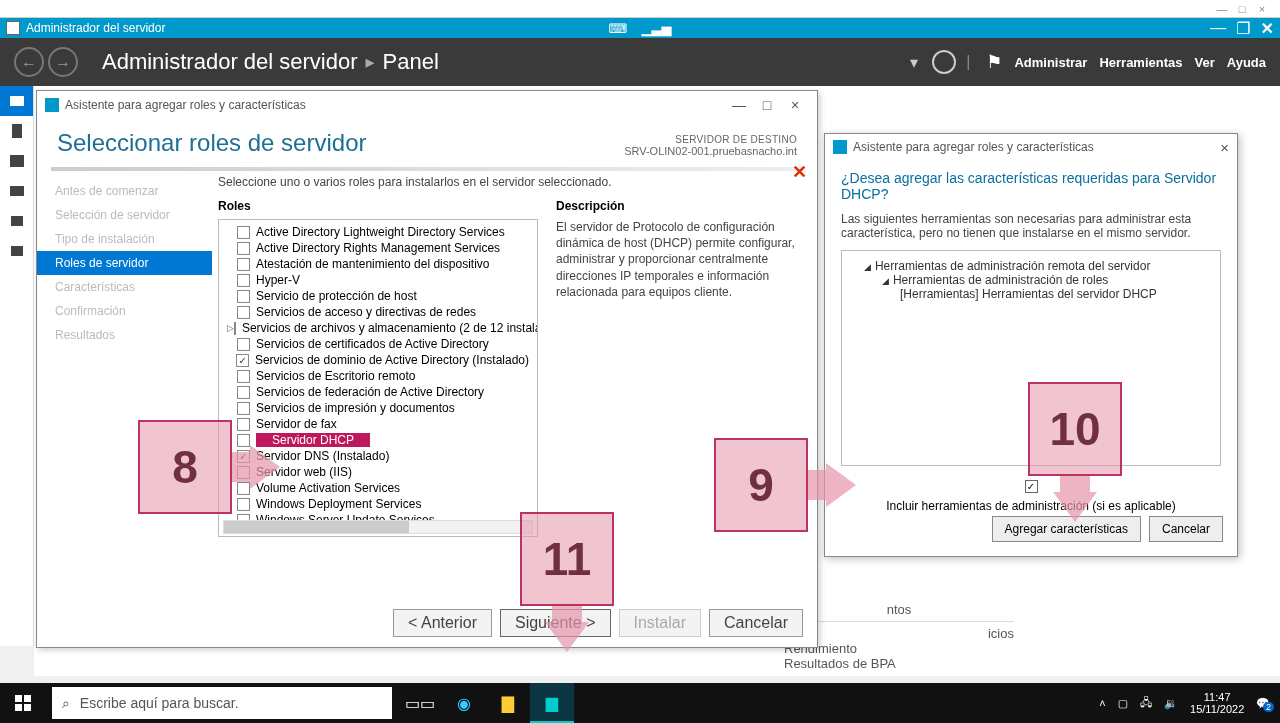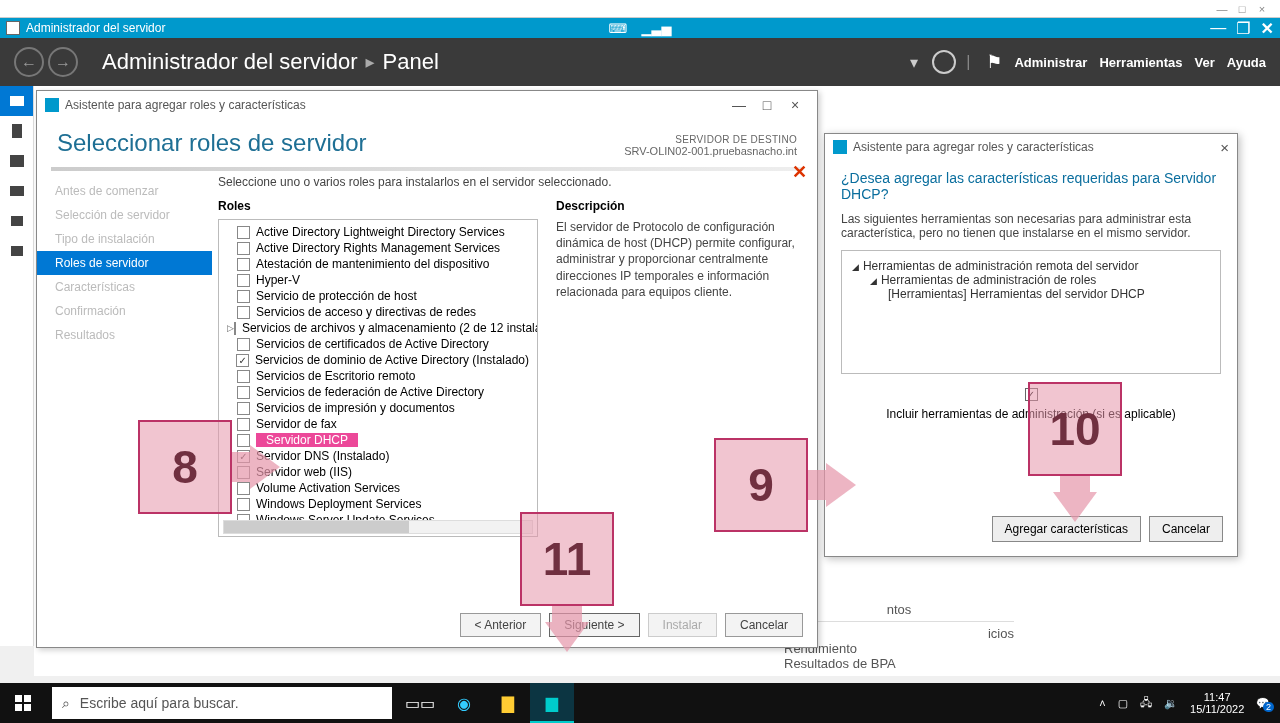--- a/index.html
+++ b/index.html
@@ -66,39 +66,39 @@
   .wizard-main .cols { display: flex; gap: 18px; }
   .wizard-main .col-roles { width: 320px; }
   .wizard-main .col-desc { flex: 1; }
   .wizard-main h4 { font-size: 12px; font-weight: 600; margin-bottom: 6px; }
   .roles-box { border: 1px solid #bbb; height: 318px; overflow: hidden; padding: 4px 2px; font-size: 12px; position: relative; }
   .role-row { display: flex; align-items: center; padding: 1px 6px; white-space: nowrap; }
   .role-row .exp { width: 10px; font-size: 9px; color: #666; }
   .role-row .cb { width: 13px; height: 13px; border: 1px solid #888; margin-right: 6px; display: inline-flex; align-items: center; justify-content: center; font-size: 10px; background:#fff; }
   .role-row .cb.checked::after { content: "✓"; color: #333; }
   .role-row .cb.filled { background: #666; }
-  .role-row.sel .rt { background: #ec4899; color: #fff; padding: 0 10px; }
+  .role-row.sel .rt { background: #be185d; color: #fff; padding: 0 16px; }
   .roles-scroll { position: absolute; bottom: 2px; left: 4px; right: 4px; height: 14px; background: #f2f2f2; border: 1px solid #ddd; }
   .roles-scroll .thumb { position:absolute; left:0; top:0; bottom:0; width:60%; background:#ccc; }
   .desc-text { font-size: 12px; color: #444; line-height: 1.35; }
 
   .wizard-buttons { position: absolute; bottom: 10px; right: 14px; display: flex; gap: 8px; }
-  .wizard-buttons button { font-size: 12px; padding: 4px 14px; background: #f3f3f3; border: 1px solid #999; color: #444; }
+  .wizard-buttons button { font-size: 16px; padding: 4px 14px; background: #f3f3f3; border: 1px solid #999; color: #444; }
   .wizard-buttons button:disabled { color: #aaa; border-color: #ccc; }
   .wizard-buttons button.primary { border: 1px solid #666; }
 
   
   .popup2 { position: absolute; left: 824px; top: 133px; width: 414px; height: 424px; background: #fff; border: 1px solid #888; box-shadow: 2px 2px 8px rgba(0,0,0,0.25); padding: 0; }
   .popup2-titlebar { height: 26px; display: flex; align-items: center; padding: 0 8px; font-size: 12px; color: #555; }
   .popup2-titlebar .icon { width: 14px; height: 14px; background: #0099cc; margin-right: 6px; }
   .popup2-titlebar .spacer { flex: 1; }
   .popup2-titlebar .wc { font-size: 15px; color: #555; }
   .popup2 .q { font-size: 14px; color: #0a6e9e; padding: 10px 16px 10px 16px; }
   .popup2 .sub { font-size: 12px; color: #444; padding: 0 16px 10px 16px; }
-  .popup2 .tree-box { margin: 0 16px; border: 1px solid #bbb; height: 124px; padding: 8px 10px; font-size: 12px; color: #333; }
+  .popup2 .tree-box { margin: 0 16px; border: 1px solid #bbb; height: 216px; padding: 8px 22px; font-size: 12px; color: #333; }
   .popup2 .tree-box .l1 { }
   .popup2 .tree-box .l2 { padding-left: 18px; }
   .popup2 .tree-box .l3 { padding-left: 36px; }
   .popup2 .tree-box .caret { font-size: 9px; margin-right: 4px; }
   .popup2 .inc { padding: 14px 16px 0 16px; font-size: 12px; display: flex; align-items: center; gap: 6px; flex-direction: column; }
   .popup2 .inc .cb { width: 13px; height: 13px; border: 1px solid #666; display: inline-flex; align-items: center; justify-content: center; font-size: 10px; }
   .popup2 .inc .cb.checked::after { content: "✓"; }
   .popup2 .btns { position: absolute; right: 14px; bottom: 14px; display: flex; gap: 8px; }
   .popup2 .btns button { font-size: 12px; padding: 5px 12px; background: #eee; border: 1px solid #888; }
 

